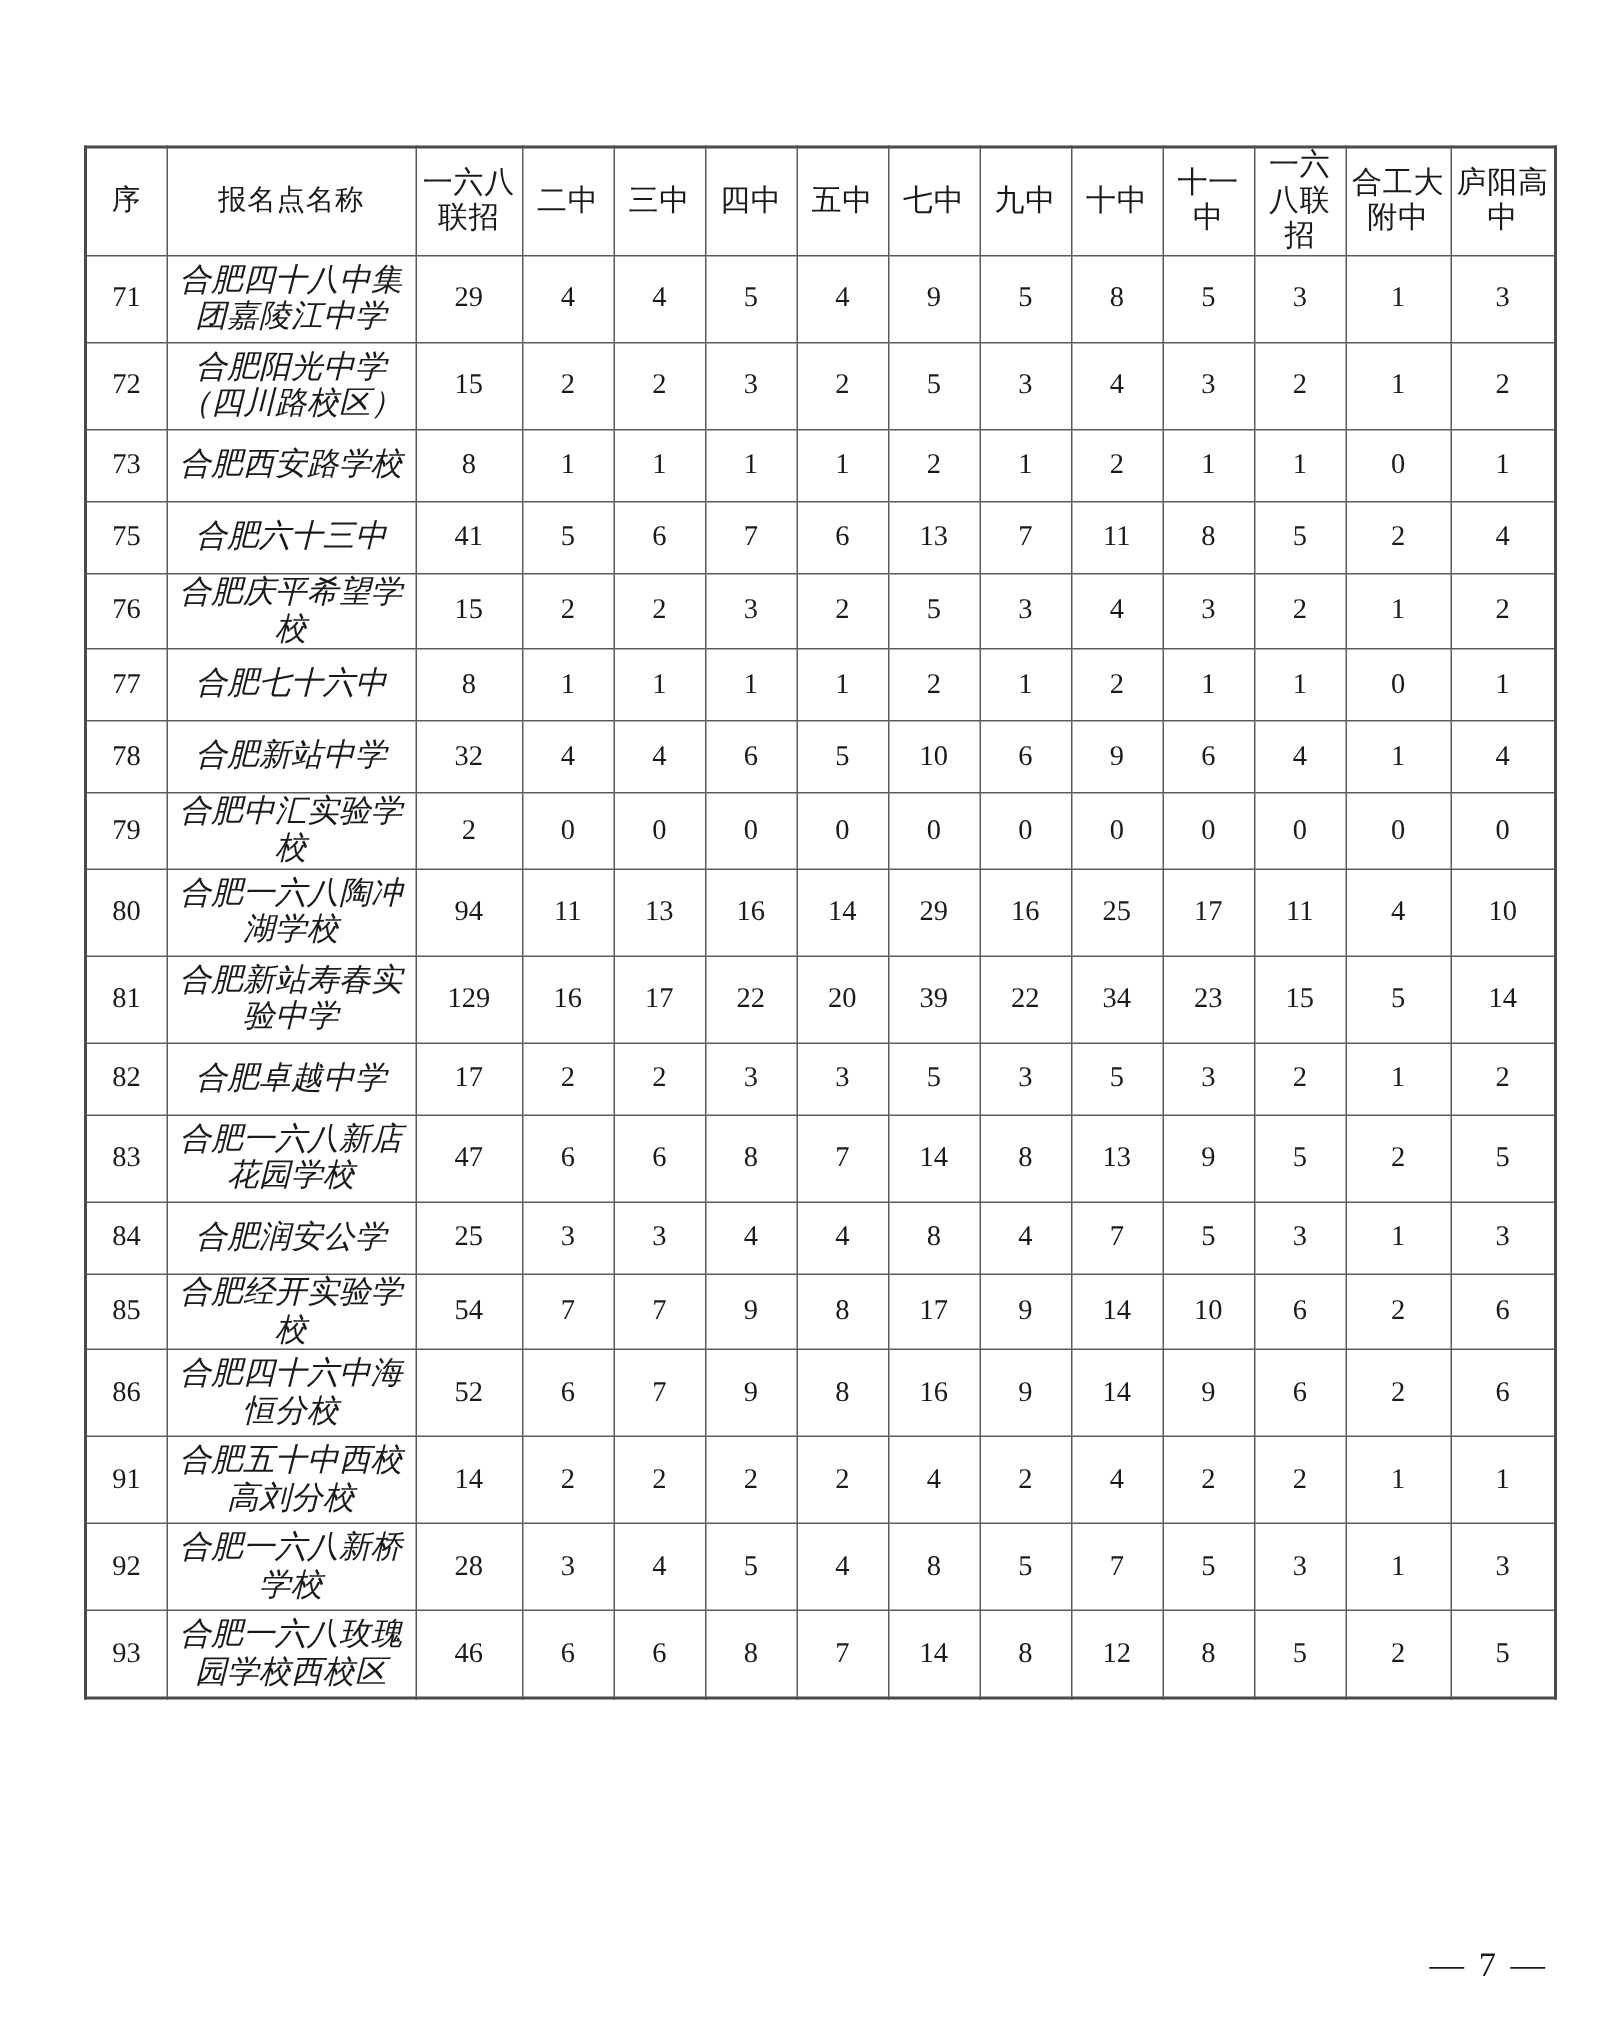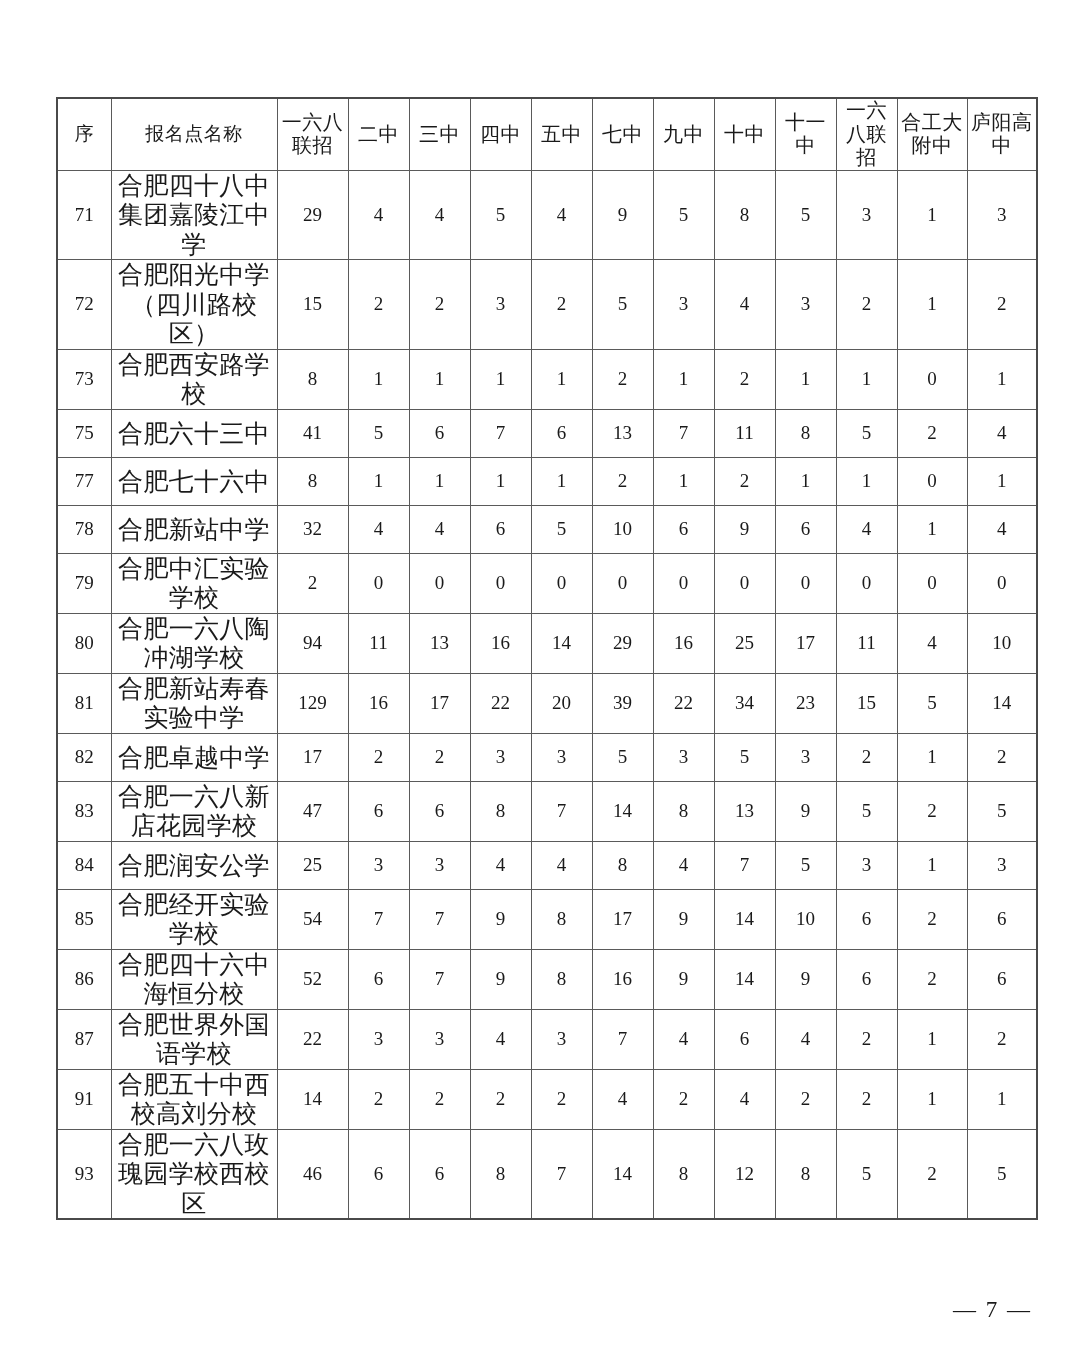--- a/index.html
+++ b/index.html
@@ -71,24 +71,25 @@
   }
 
   tbody td.c-seq,
   tbody td.c-num {
     font-family: "Liberation Serif", "DejaVu Serif", serif;
     font-size: 19px;
   }
 
   tbody td.c-name {
     font-family: "Liberation Sans", "DejaVu Sans", sans-serif;
-    font-size: 25px;
+    font-size: 21px;
     letter-spacing: 0.3px;
     padding-left: 4px;
     padding-right: 4px;
+    font-style: italic;
   }
 
   tbody tr.row-1 td { height: 47px; }
   tbody tr.row-2 td { height: 57px; }
 
   
   col.w-seq   { width: 54px; }
   col.w-name  { width: 166px; }
   col.w-168   { width: 71px; }
   col.w-std   { width: 61px; }
@@ -205,20 +206,36 @@
             <td class="c-num">6</td>
             <td class="c-num">13</td>
             <td class="c-num">7</td>
             <td class="c-num">11</td>
             <td class="c-num">8</td>
             <td class="c-num">5</td>
             <td class="c-num">2</td>
             <td class="c-num">4</td>
           </tr>
           <tr class="row-1">
+            <td class="c-seq">76</td>
+            <td class="c-name">合肥庆平希望学校</td>
+            <td class="c-num">15</td>
+            <td class="c-num">2</td>
+            <td class="c-num">2</td>
+            <td class="c-num">3</td>
+            <td class="c-num">2</td>
+            <td class="c-num">5</td>
+            <td class="c-num">3</td>
+            <td class="c-num">4</td>
+            <td class="c-num">3</td>
+            <td class="c-num">2</td>
+            <td class="c-num">1</td>
+            <td class="c-num">2</td>
+          </tr>
+          <tr class="row-1">
             <td class="c-seq">77</td>
             <td class="c-name">合肥七十六中</td>
             <td class="c-num">8</td>
             <td class="c-num">1</td>
             <td class="c-num">1</td>
             <td class="c-num">1</td>
             <td class="c-num">1</td>
             <td class="c-num">2</td>
             <td class="c-num">1</td>
             <td class="c-num">2</td>
@@ -365,50 +382,50 @@
             <td class="c-num">8</td>
             <td class="c-num">16</td>
             <td class="c-num">9</td>
             <td class="c-num">14</td>
             <td class="c-num">9</td>
             <td class="c-num">6</td>
             <td class="c-num">2</td>
             <td class="c-num">6</td>
           </tr>
           <tr class="row-2">
-            <td class="c-seq">87</td>
-            <td class="c-name">合肥世界外国语学校</td>
-            <td class="c-num">22</td>
-            <td class="c-num">3</td>
-            <td class="c-num">3</td>
-            <td class="c-num">4</td>
-            <td class="c-num">3</td>
-            <td class="c-num">7</td>
-            <td class="c-num">4</td>
-            <td class="c-num">6</td>
-            <td class="c-num">4</td>
-            <td class="c-num">2</td>
-            <td class="c-num">1</td>
-            <td class="c-num">2</td>
-          </tr>
-          <tr class="row-2">
             <td class="c-seq">91</td>
             <td class="c-name">合肥五十中西校高刘分校</td>
             <td class="c-num">14</td>
             <td class="c-num">2</td>
             <td class="c-num">2</td>
             <td class="c-num">2</td>
             <td class="c-num">2</td>
             <td class="c-num">4</td>
             <td class="c-num">2</td>
             <td class="c-num">4</td>
             <td class="c-num">2</td>
             <td class="c-num">2</td>
             <td class="c-num">1</td>
             <td class="c-num">1</td>
+          </tr>
+          <tr class="row-2">
+            <td class="c-seq">92</td>
+            <td class="c-name">合肥一六八新桥学校</td>
+            <td class="c-num">28</td>
+            <td class="c-num">3</td>
+            <td class="c-num">4</td>
+            <td class="c-num">5</td>
+            <td class="c-num">4</td>
+            <td class="c-num">8</td>
+            <td class="c-num">5</td>
+            <td class="c-num">7</td>
+            <td class="c-num">5</td>
+            <td class="c-num">3</td>
+            <td class="c-num">1</td>
+            <td class="c-num">3</td>
           </tr>
           <tr class="row-2">
             <td class="c-seq">93</td>
             <td class="c-name">合肥一六八玫瑰园学校西校区</td>
             <td class="c-num">46</td>
             <td class="c-num">6</td>
             <td class="c-num">6</td>
             <td class="c-num">8</td>
             <td class="c-num">7</td>
             <td class="c-num">14</td>

